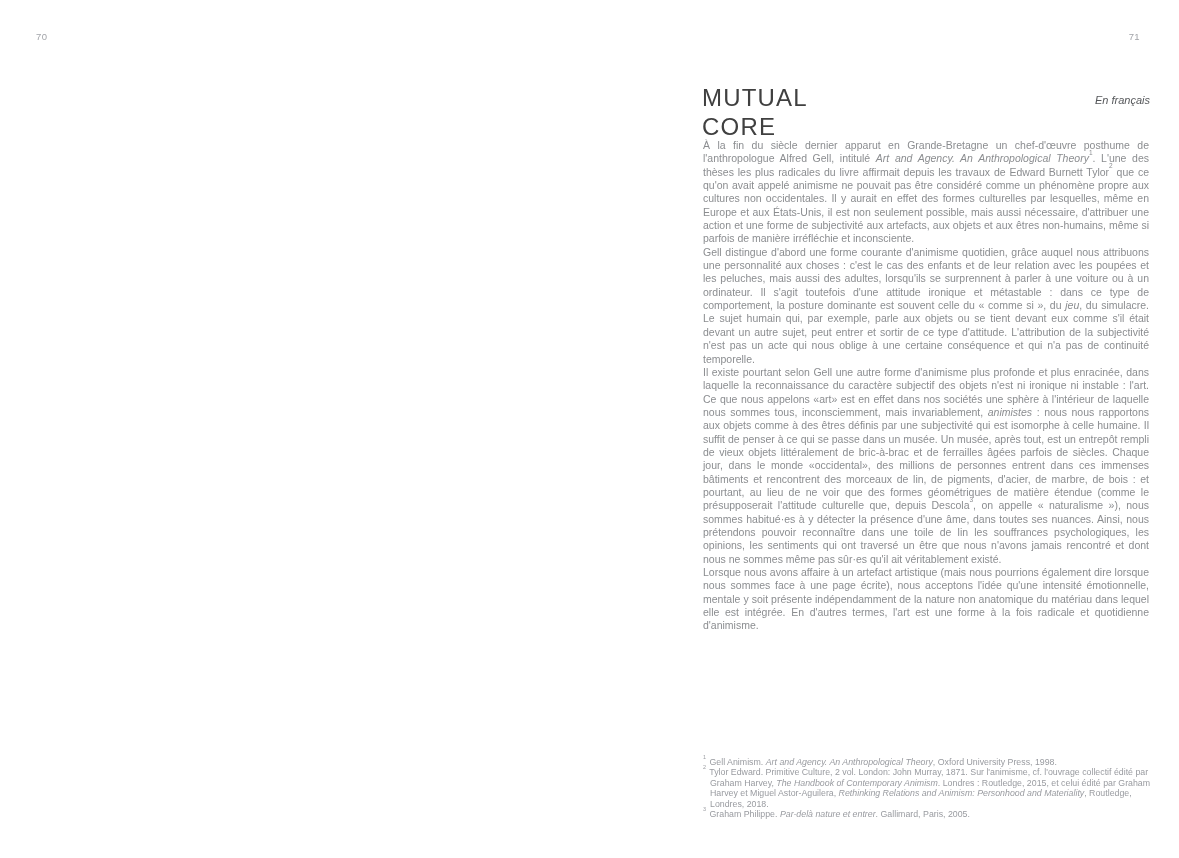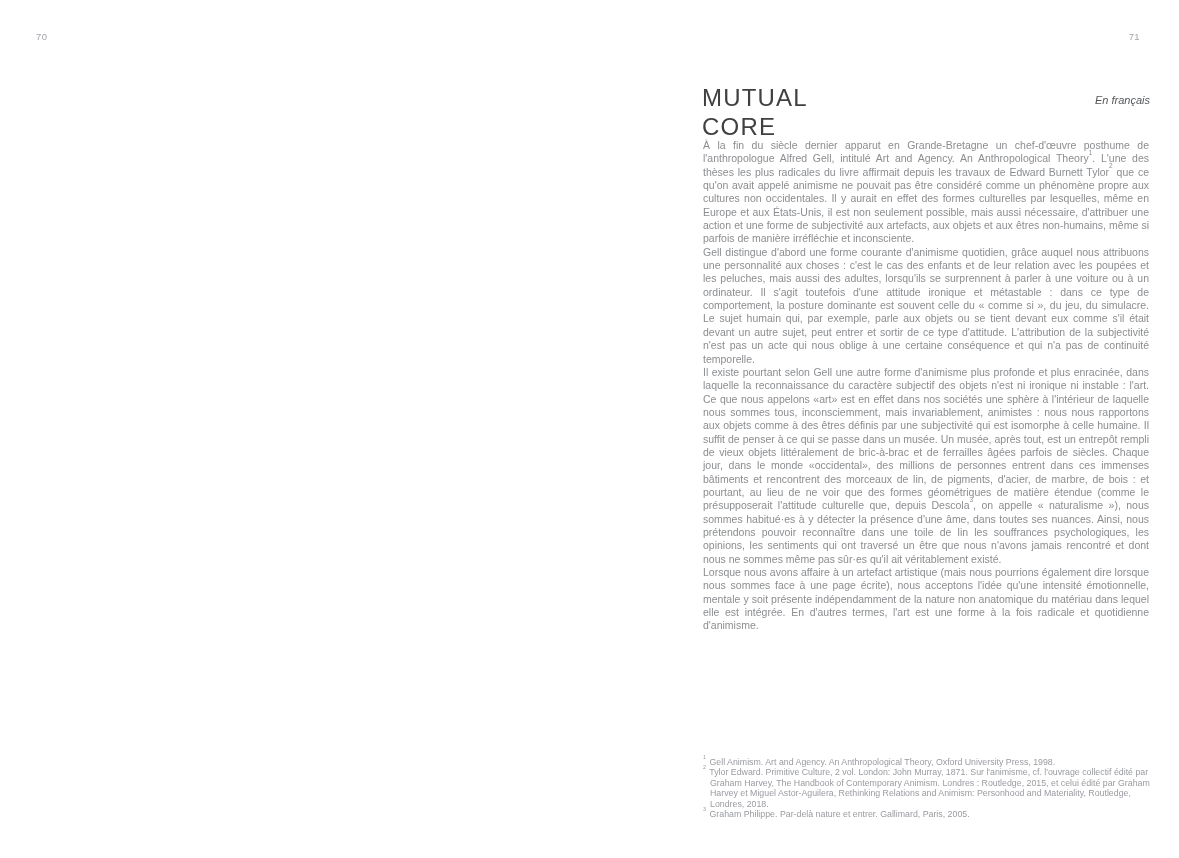--- a/index.html
+++ b/index.html
@@ -51,21 +51,21 @@
     position: absolute;
     left: 703px;
     top: 139px;
     width: 446px;
     font-size: 10.5px;
     line-height: 13.35px;
     color: #8b8d90;
     text-align: justify;
   }
   .body-text p { margin: 0; }
-  .it { }
+  .it { font-style: italic; }
   .body-text sup, .footnotes sup {
     font-size: 0.62em;
     line-height: 0;
     position: relative;
     top: -0.45em;
   }
 
   .footnotes {
     position: absolute;
     left: 703px;

